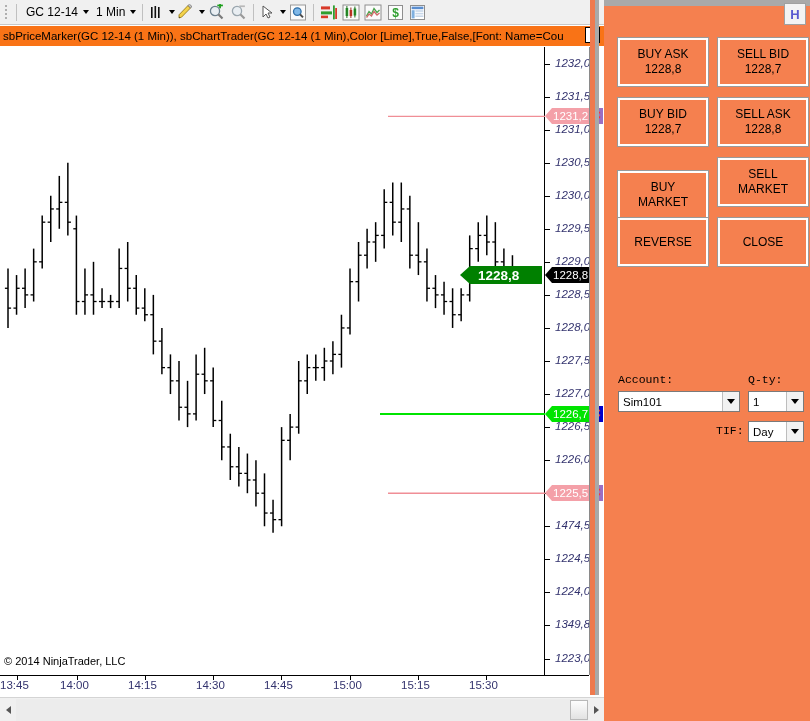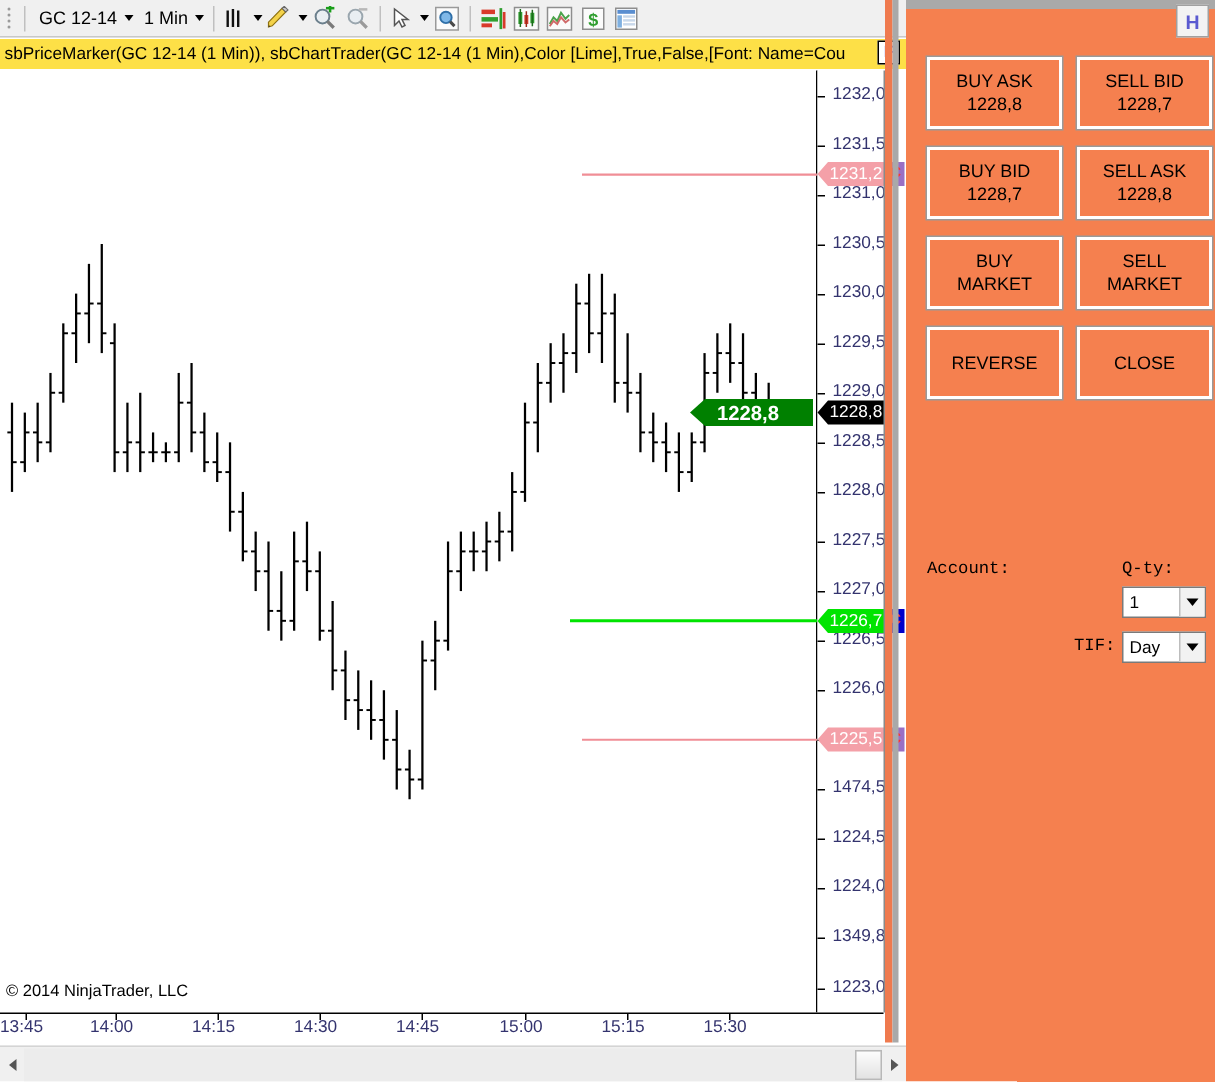--- a/index.html
+++ b/index.html
@@ -44,21 +44,21 @@
   .tb-btn {
     width:22px;height:21px;display:flex;align-items:center;justify-content:center;
     cursor:default; position:relative;
   }
   .tb-btn.withcaret { width:29px; }
 
   
   #indicator-label {
     position:absolute; left:0; top:26px; width:604px; height:20px;
     font-size:11.5px; color:#000; padding-left:3px; line-height:20px;
-    white-space:nowrap; overflow:hidden; background:#fde047;
+    white-space:nowrap; overflow:hidden; background:#f97316;
   }
   #f-button {
     position:absolute; left:585px; top:27px;
     width:15px;height:16px; background:#fff; border:1px solid #000;
     font-size:11px; line-height:14px; text-align:center; color:#5a5ad0; font-weight:700;
     cursor:pointer;
   }
 
   
   #plot-wrap {
@@ -72,21 +72,21 @@
   }
   #plot svg { display:block; }
 
   
   #price-axis {
     position:absolute; left:545px; top:47px;
     width:44px; height:628px; background:#fff;
   }
   .tick-label {
     position:absolute; left:10px; font-size:11.5px; color:#33336e;
-    white-space:nowrap; line-height:11px;
+    white-space:nowrap; line-height:11px;font-style:italic;
   }
   .tick-mark {
     position:absolute; left:0px; width:5px; height:1px; background:#000;
   }
   #axis-right-border {
     position:absolute; left:589px; top:47px; width:1px; height:628px; background:#8a8a8a;
   }
   #axis-orange-strip {
     position:absolute; left:590px; top:0px; width:5px; height:695px; background:#ef7a4e;
   }
@@ -605,38 +605,44 @@
           <span class="l2">1228,7</span>
           </div>
         <div class="trade-btn" style="left:14px;top:98px">
             <span>BUY BID</span>
           <span class="l2">1228,7</span>
           </div>
         <div class="trade-btn" style="left:114px;top:98px">
             <span>SELL ASK</span>
           <span class="l2">1228,8</span>
           </div>
-        <div class="trade-btn" style="left:14px;top:158px">
+        <div class="trade-btn" style="left:14px;top:171px">
             <span>BUY</span>
           <span class="l2">MARKET</span>
           </div>
         <div class="trade-btn" style="left:114px;top:158px">
             <span>SELL</span>
           <span class="l2">MARKET</span>
           </div>
         <div class="trade-btn" style="left:14px;top:218px">
             <span>REVERSE</span>
           </div>
         <div class="trade-btn" style="left:114px;top:218px">
             <span>CLOSE</span>
           </div>
       </div>
 
     <div class="field-label" style="left:14px; top:373px">Account:</div>
     <div class="field-label" style="left:144px; top:373px">Q-ty:</div>
+    <div class="combo" style="left:14px; top:391px; width:122px">
+      <span>Sim101</span>
+      <span class="dd">
+          <span class="dd-caret"></span>
+        </span>
+    </div>
     <div class="combo" style="left:144px; top:391px; width:56px">
       <span>1</span>
       <span class="dd">
           <span class="dd-caret"></span>
         </span>
     </div>
     <div class="field-label" style="left:112px; top:424px">TIF:</div>
     <div class="combo" style="left:144px; top:421px; width:56px">
       <span>Day</span>
       <span class="dd">

